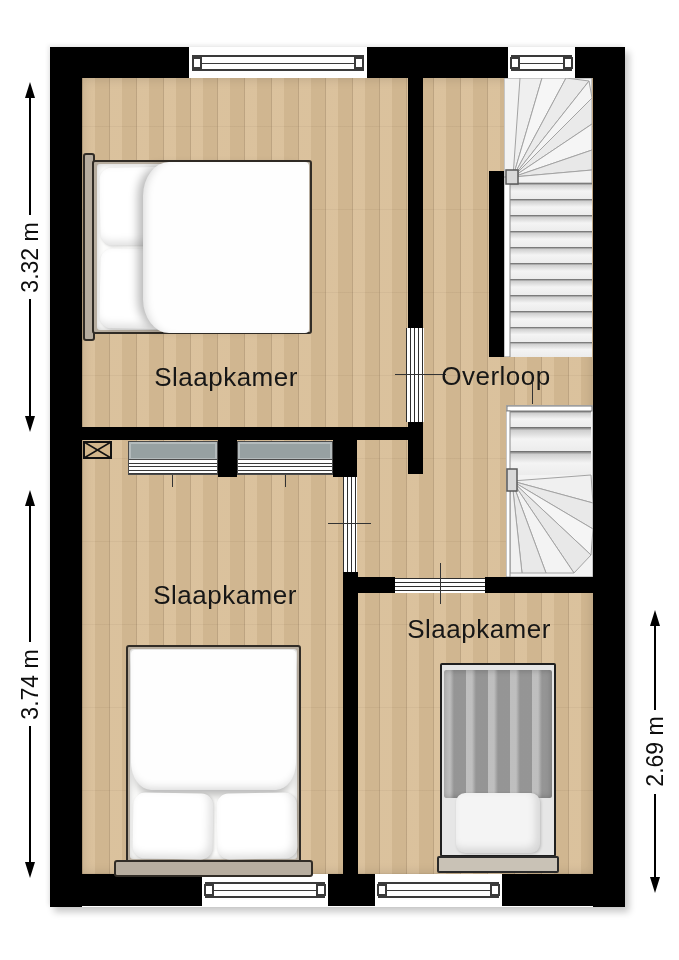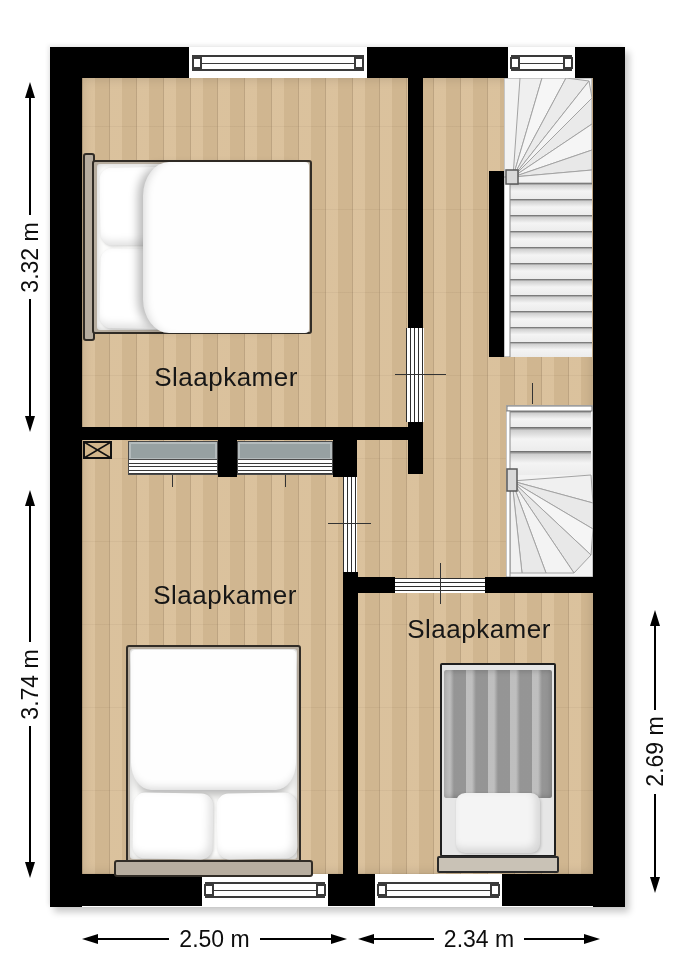--- a/index.html
+++ b/index.html
@@ -210,20 +210,21 @@
     <div class="bed-part" style="left:3px;top:0;width:116px;height:194px;background:#e6e6e6;border:2px solid #1f1f1f;border-radius:2px;"></div>
     <div class="bed-part" style="left:7px;top:7px;width:108px;height:128px;border-radius:2px;
          background:var(--single-cover,#a6a6a6);
          background-image:repeating-linear-gradient(90deg, rgba(255,255,255,0.28) 0 6px, rgba(0,0,0,0.10) 10px 22px);
          box-shadow:inset 0 0 6px rgba(0,0,0,0.25);"></div>
     <div class="bed-part pillow" style="left:19px;top:130px;width:84px;height:60px;background:#f4f4f4;border-radius:9px;"></div>
     <div class="bed-part" style="left:0;top:193px;width:122px;height:17px;background:#c9c2b6;border:2px solid #2a2a2a;border-radius:2px;"></div>
   </div>
 
   <div class="room-label" style="left:226px;top:377px;">Slaapkamer</div>
+  <div class="room-label" style="left:496px;top:376px;">Overloop</div>
 
   <div class="room-label" style="left:225px;top:595px;">Slaapkamer</div>
   <div class="room-label" style="left:479px;top:629px;">Slaapkamer</div>
 
 
   <div class="dim-v" style="left:15px;top:82px;height:350px;">
     <div class="ah-u"></div>
     <div class="line"></div>
     <div class="lblwrap">
       <span class="lbl">3.32 m</span>
@@ -245,29 +246,15 @@
   <div class="dim-v" style="left:640px;top:610px;height:283px;">
     <div class="ah-u"></div>
     <div class="line"></div>
     <div class="lblwrap">
       <span class="lbl">2.69 m</span>
     </div>
     <div class="line"></div>
     <div class="ah-d"></div>
   </div>
 
-  <div class="dim-h" style="left:82px;top:926px;width:265px;">
-    <div class="ah-l"></div>
-    <div class="line"></div>
-    <span class="lbl">2.50 m</span>
-    <div class="line"></div>
-    <div class="ah-r"></div>
-  </div>
-
-  <div class="dim-h" style="left:358px;top:926px;width:242px;">
-    <div class="ah-l"></div>
-    <div class="line"></div>
-    <span class="lbl">2.34 m</span>
-    <div class="line"></div>
-    <div class="ah-r"></div>
-  </div>
+
 
 </div>
 
 </body></html>

